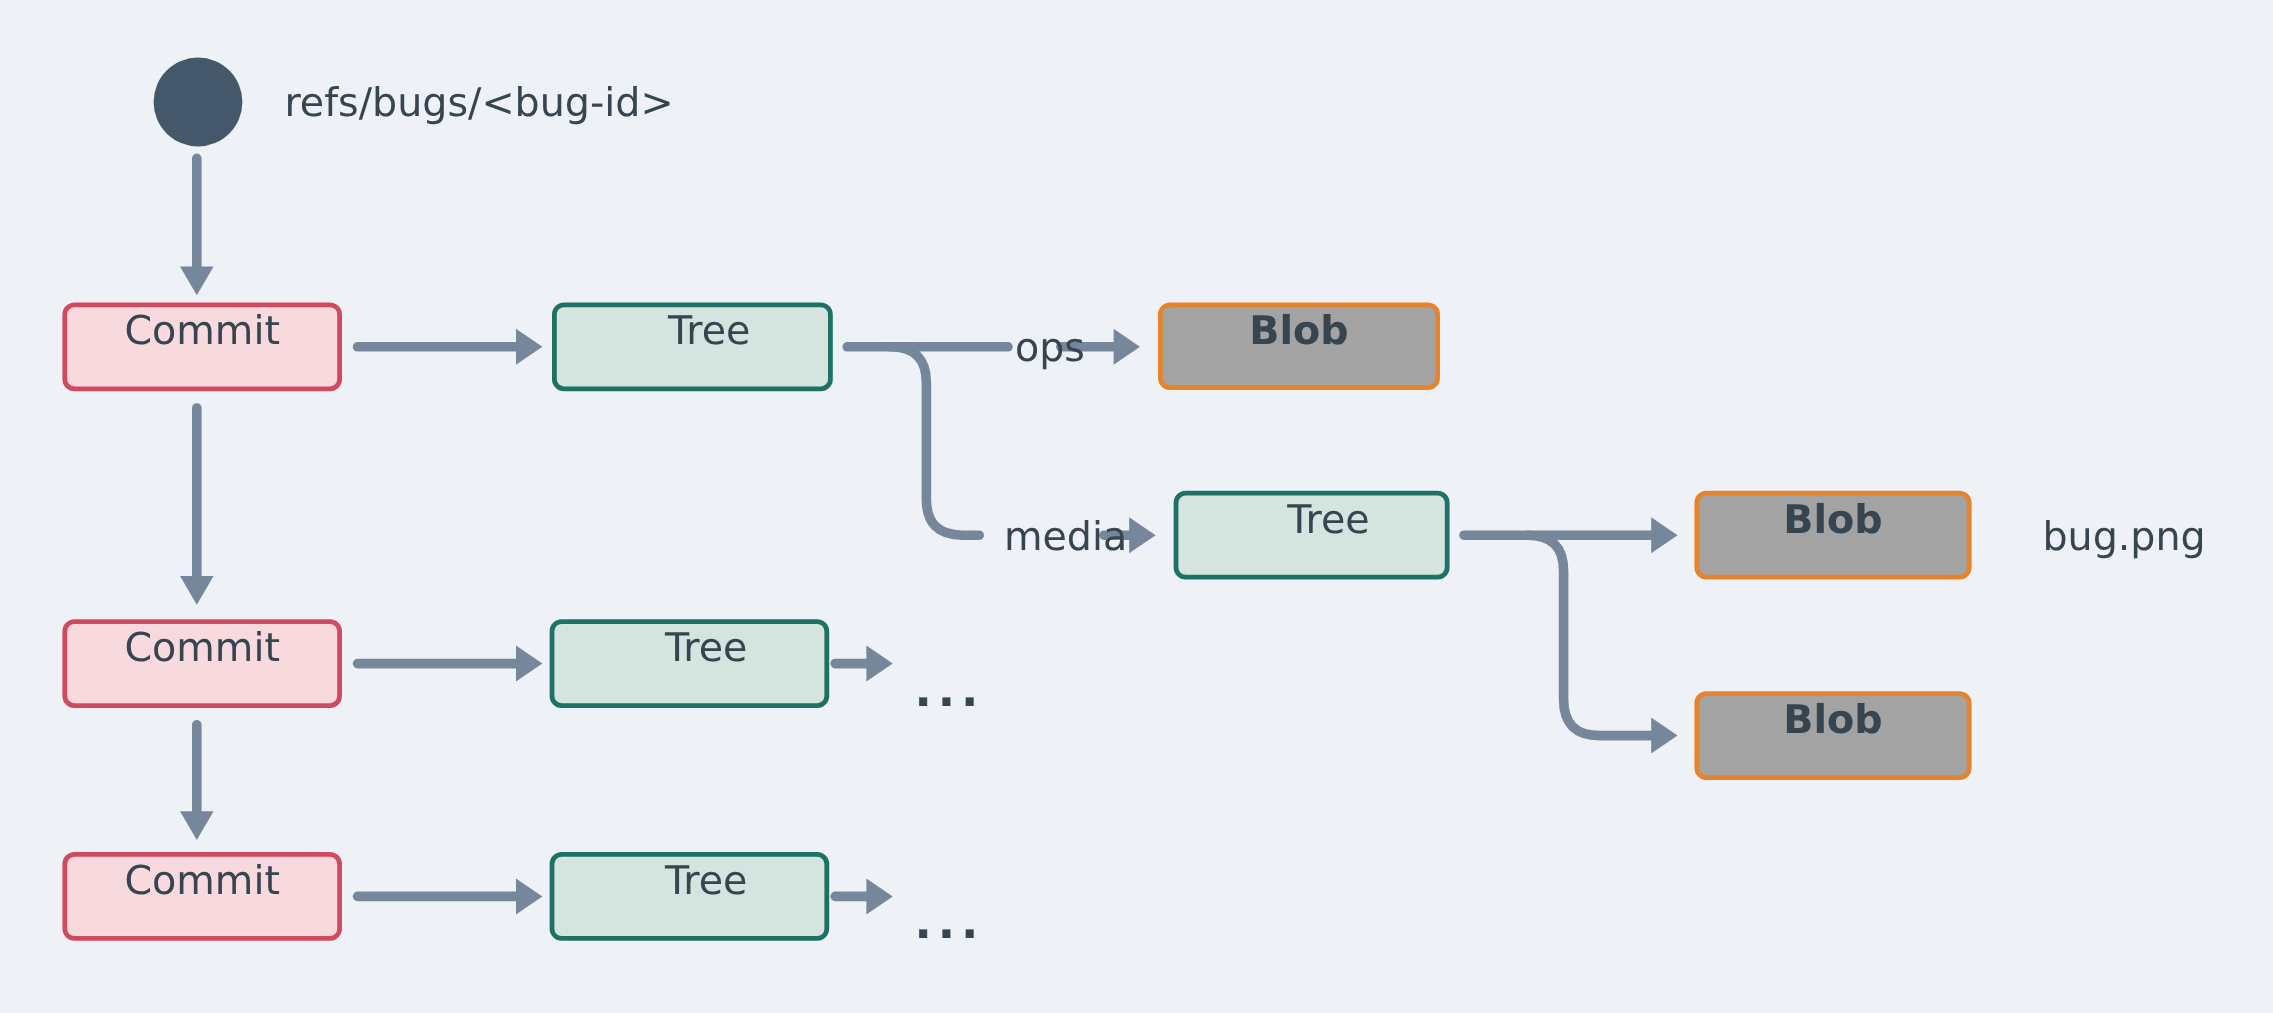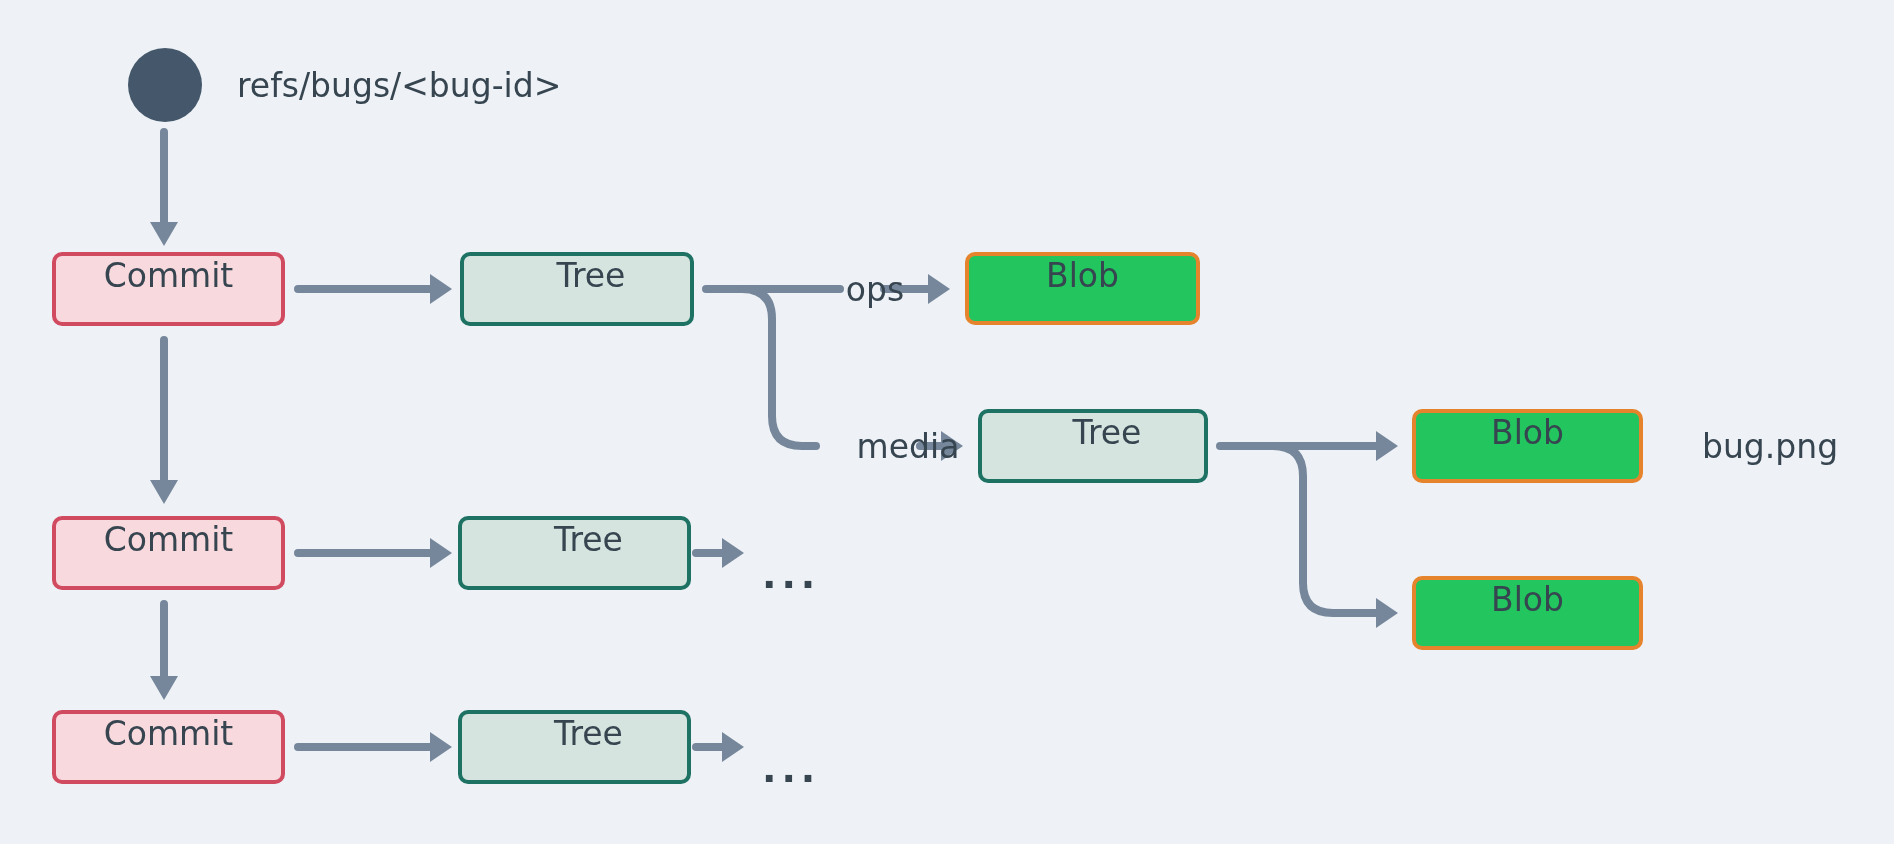--- a/index.html
+++ b/index.html
@@ -39,21 +39,21 @@
     border: 4px solid;
     border-radius: 10px;
     display: flex;
     align-items: flex-start;
     justify-content: center;
     font-size: 33px;
     color: #364550;
   }
   .commit { background: #f8d9dd; border-color: #d14b60; }
   .tree   { background: #d5e4de; border-color: #1d7263; padding-left: 28px; }
-  .blob   { background: #22c55e; border-color: #e6842e; }
+  .blob   { background: #a3a3a3; border-color: #e6842e; font-weight: bold; }
   .lbl {
     position: absolute;
     color: #364550;
     font-size: 33px;
     display: flex;
     align-items: center;
     white-space: nowrap;
   }
   .lbl.center { justify-content: center; }
   .ellipsis {
@@ -72,21 +72,21 @@
   #tree-media{ left: 978px; top: 409px; width: 230px; height: 74px; }
   #blob-bug { left: 1412px; top: 409px; width: 231px; height: 74px; }
   #blob-demo{ left: 1412px; top: 576px; width: 231px; height: 74px; }
   #commit-2 { left: 52px;  top: 516px; width: 233px; height: 74px; }
   #tree-2   { left: 458px; top: 516px; width: 233px; height: 74px; }
   #commit-3 { left: 52px;  top: 710px; width: 233px; height: 74px; }
   #tree-3   { left: 458px; top: 710px; width: 233px; height: 74px; }
   
   #ref-label   { left: 237px; top: 60px;  height: 50px; }
   #ops-label   { left: 840px; top: 264px; width: 70px; height: 50px; }
-  #media-label { left: 860px; top: 421px; width: 96px; height: 50px; text-align: center; }
+  #media-label { left: 840px; top: 421px; width: 96px; height: 50px; text-align: center; }
   #bug-label   { left: 1678px; top: 421px; height: 50px; margin-left: 24px; }
   #demo-label  { left: 1678px; top: 588px; height: 50px; }
   #ellipsis-2  { left: 762px; top: 556px; }
   #ellipsis-3  { left: 762px; top: 750px; }
 </style>
 </head>
 <body>
 
 <div id="canvas">
 

